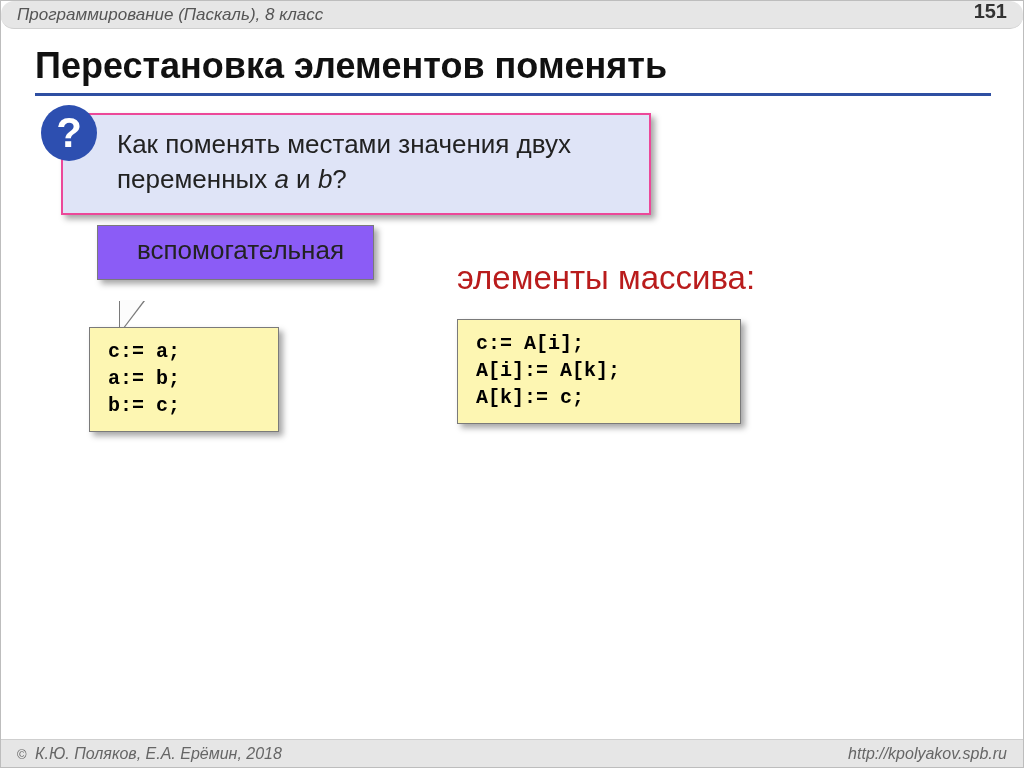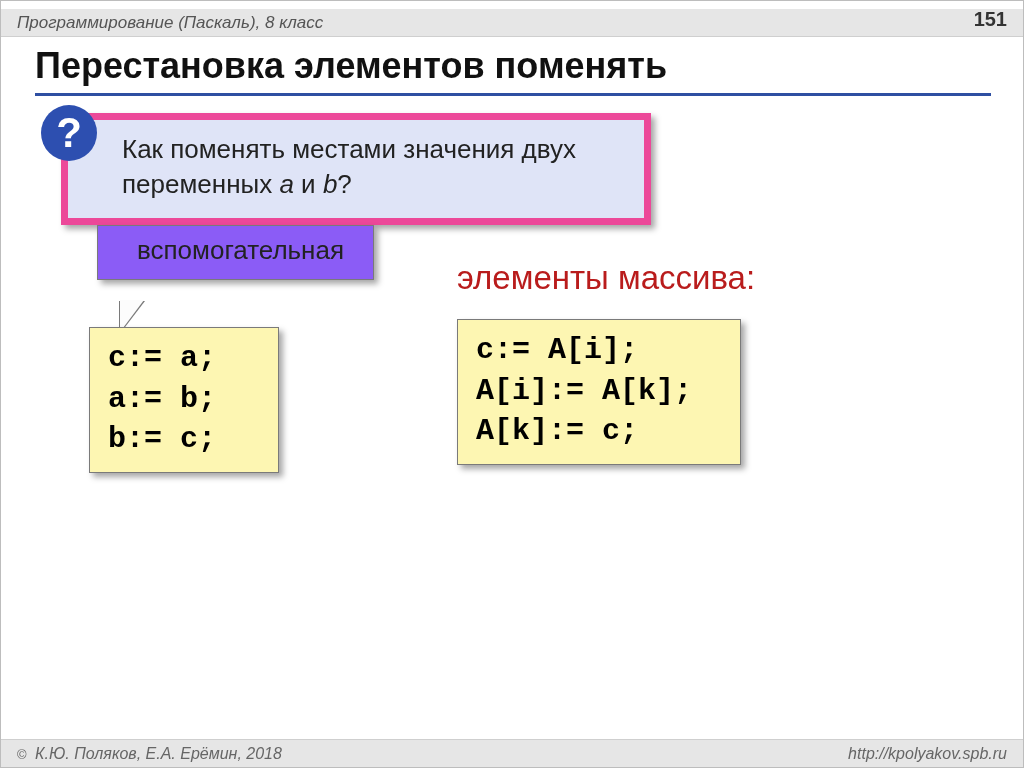--- a/index.html
+++ b/index.html
@@ -1,30 +1,30 @@
 <!DOCTYPE html>
 <html><head>
 <meta charset="utf-8">
 <style>
   * { box-sizing: border-box; margin: 0; padding: 0; }
   html, body { width: 1024px; height: 768px; font-family: Arial, Helvetica, sans-serif; background: #ffffff; overflow: hidden; }
   .slide { position: relative; width: 1024px; height: 768px; border: 1px solid #bdbdbd; }
-  .header-bar { position: absolute; top: 8px; left: 0; right: 0; height: 28px; background: #e6e6e6; border-bottom: 1px solid #cfcfcf; display: flex; align-items: center; justify-content: space-between; padding: 0 16px; color: #555; font-style: italic; font-size: 17px; }
+  .header-bar { position: absolute; top: 0; left: 0; right: 0; height: 28px; background: #e6e6e6; border-bottom: 1px solid #cfcfcf; display: flex; align-items: center; justify-content: space-between; padding: 0 16px; color: #555; font-style: italic; font-size: 17px; border-radius: 13px; }
   .page-num { font-style: normal; font-weight: bold; font-size: 20px; color: #333; margin-top: -6px;}
   .title { position: absolute; top: 44px; left: 34px; font-size: 36px; font-weight: bold; color: #111; }
   .title-rule { position: absolute; top: 92px; left: 34px; width: 956px; height: 3px; background: #2e4fa2; }
-  .question-box { position: absolute; top: 112px; left: 60px; width: 590px; background: #dfe4f7; border: 7px solid #ec4899; box-shadow: 4px 4px 6px rgba(0,0,0,0.35); padding: 12px 18px 16px 54px; font-size: 26px; color: #222; line-height: 1.35; }
+  .question-box { position: absolute; top: 112px; left: 60px; width: 590px; background: #dfe4f7; border: 2px solid #ec4899; box-shadow: 4px 4px 6px rgba(0,0,0,0.35); padding: 12px 18px 16px 54px; font-size: 26px; color: #222; line-height: 1.35; }
   .question-box .em { font-style: italic; }
   .q-badge { position: absolute; top: 104px; left: 40px; width: 56px; height: 56px; border-radius: 50%; background: #2d4fb0; color: #fff; display: flex; align-items: center; justify-content: center; font-size: 42px; font-weight: bold; line-height: 1; z-index: 2; }
   .callout { position: absolute; top: 224px; left: 96px; width: 277px; background: #8b5cf6; border: 1px solid #7a7a7a; box-shadow: 4px 4px 6px rgba(0,0,0,0.35); padding: 8px 4px 12px 14px; font-size: 26px; color: #222; text-align: center; line-height: 1.25; }
   .callout-tail { position: absolute; top: 300px; left: 118px; width: 0; height: 0; }
   .callout-tail::before { content:""; position:absolute; top:0; left:0; border-left: 0 solid transparent; border-right: 26px solid transparent; border-top: 34px solid #7a7a7a; }
   .callout-tail::after { content:""; position:absolute; top:-1px; left:1px; border-left: 0 solid transparent; border-right: 24px solid transparent; border-top: 32px solid #fcfcfc; }
   .label-arr { position: absolute; top: 258px; left: 456px; font-size: 33px; color: #b91c1c; }
-  .code-box { position: absolute; background: #fdf6b2; border: 1px solid #7a7a7a; box-shadow: 4px 4px 6px rgba(0,0,0,0.35); font-family: "Courier New", monospace; font-size: 30px; font-weight: bold; color: #000; line-height: 1.35; padding: 10px 10px 12px 18px; white-space: pre; }
+  .code-box { position: absolute; background: #fdf6b2; border: 1px solid #7a7a7a; box-shadow: 4px 4px 6px rgba(0,0,0,0.35); font-family: "Courier New", monospace; font-size: 20px; font-weight: bold; color: #000; line-height: 1.35; padding: 10px 10px 12px 18px; white-space: pre; }
   .code-left { top: 326px; left: 88px; width: 190px; }
   .code-right { top: 318px; left: 456px; width: 284px; }
   .footer-bar { position: absolute; bottom: 0; left: 0; right: 0; height: 28px; background: #e6e6e6; border-top: 1px solid #cfcfcf; display: flex; align-items: center; justify-content: space-between; padding: 0 16px; color: #666; font-style: italic; font-size: 16px; gap: 24px; }
   .copyright { display: inline-block; font-style: normal; margin-right: 4px; font-size: 13px; vertical-align: middle;}
 </style>
 </head>
 <body>
 
 <div class="slide">
 

